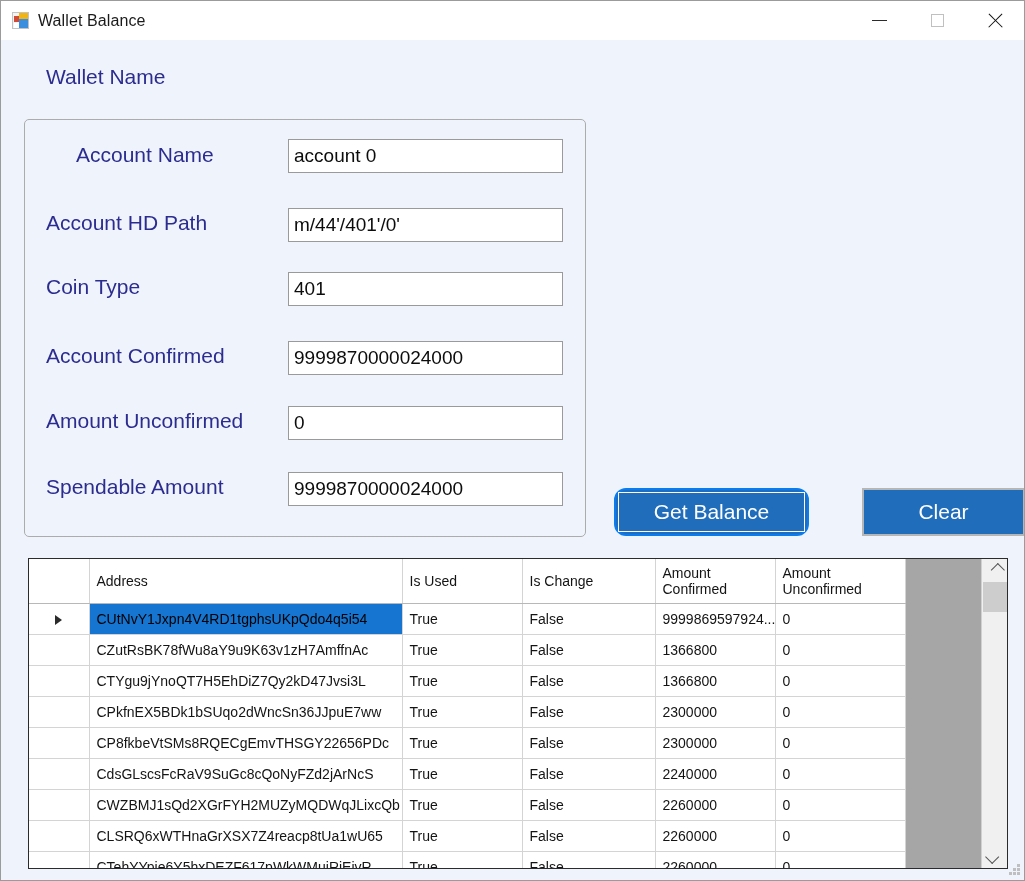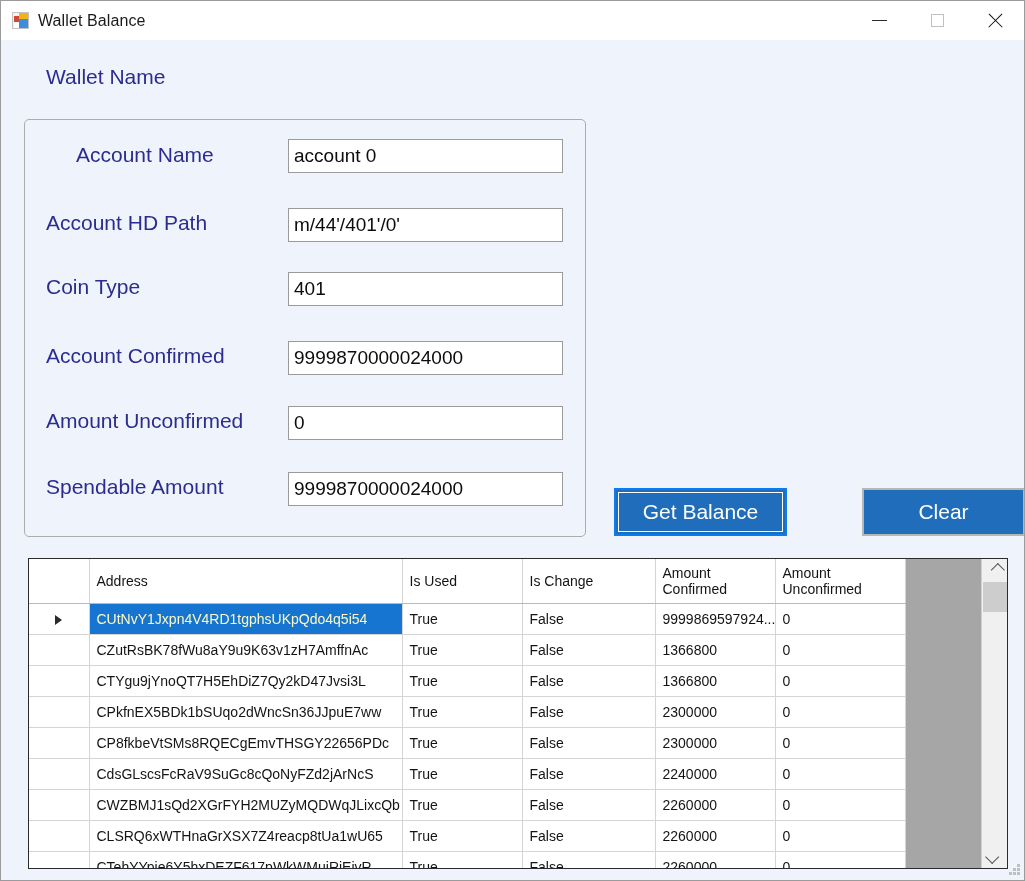--- a/index.html
+++ b/index.html
@@ -225,21 +225,21 @@
   .row-arrow {
     display: inline-block;
     width: 0; height: 0;
     border-left: 7px solid #2b2b2b;
     border-top: 5px solid transparent;
     border-bottom: 5px solid transparent;
     vertical-align: middle;
   }
   tr.selected td.cell-sel {
     background: #1675d1;
-    color: #fef9c3;
+    color: #000000;
   }
 
   
   .vscroll {
     position: absolute;
     right: 0; top: 0;
     width: 26px;
     height: 100%;
     background: #f0f0f0;
     border-left: 1px solid #d0d0d0;
@@ -330,21 +330,21 @@
 
   <div class="form-label" style="left:45px; top:343px;text-align:right;">Account Confirmed</div>
   <input class="form-input" style="left: 287px; top: 340px; width: 275px; height: 34px;" value="9999870000024000">
 
   <div class="form-label" style="left:45px; top:408px;">Amount Unconfirmed</div>
   <input class="form-input" style="left: 287px; top: 405px; width: 275px; height: 34px;" value="0">
 
   <div class="form-label" style="left:45px; top:474px;">Spendable Amount</div>
   <input class="form-input" style="left: 287px; top: 471px; width: 275px; height: 34px;" value="9999870000024000">
 
-  <div class="btn btn-focus" style="left:613px; top:487px; width:173px; height:48px;">
+  <div class="btn btn-focus" style="left:613px; top:487px; width:195px; height:48px;border-radius:12px;">
     <span class="btn-inner">Get Balance</span>
   </div>
   <div class="btn btn-plain" style="left:841px; top:487px; width:163px; height:48px;margin-left:20px;">Clear</div>
 
   <div class="grid-wrap">
     <div class="grid-scrollarea">
       <table class="grid">
         <colgroup>
           <col class="col-rowhdr">
             <col class="col-addr">

